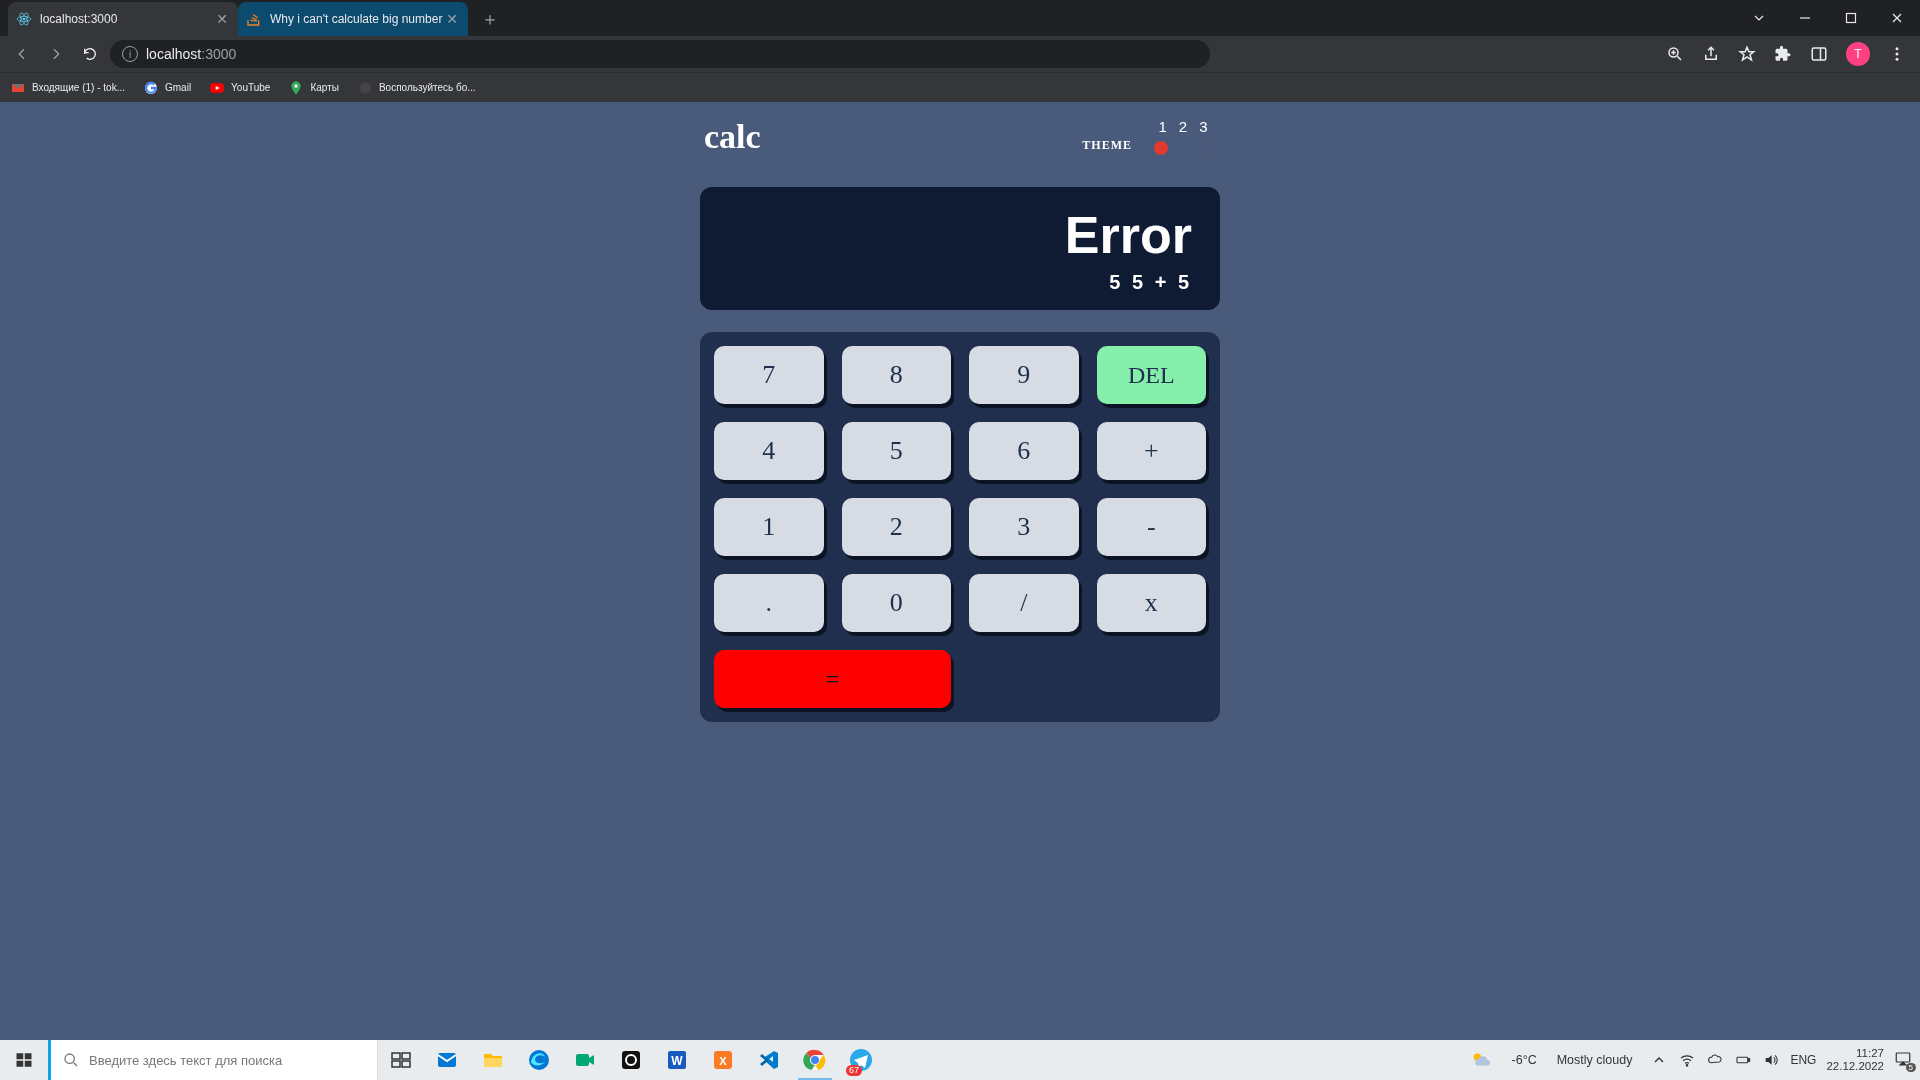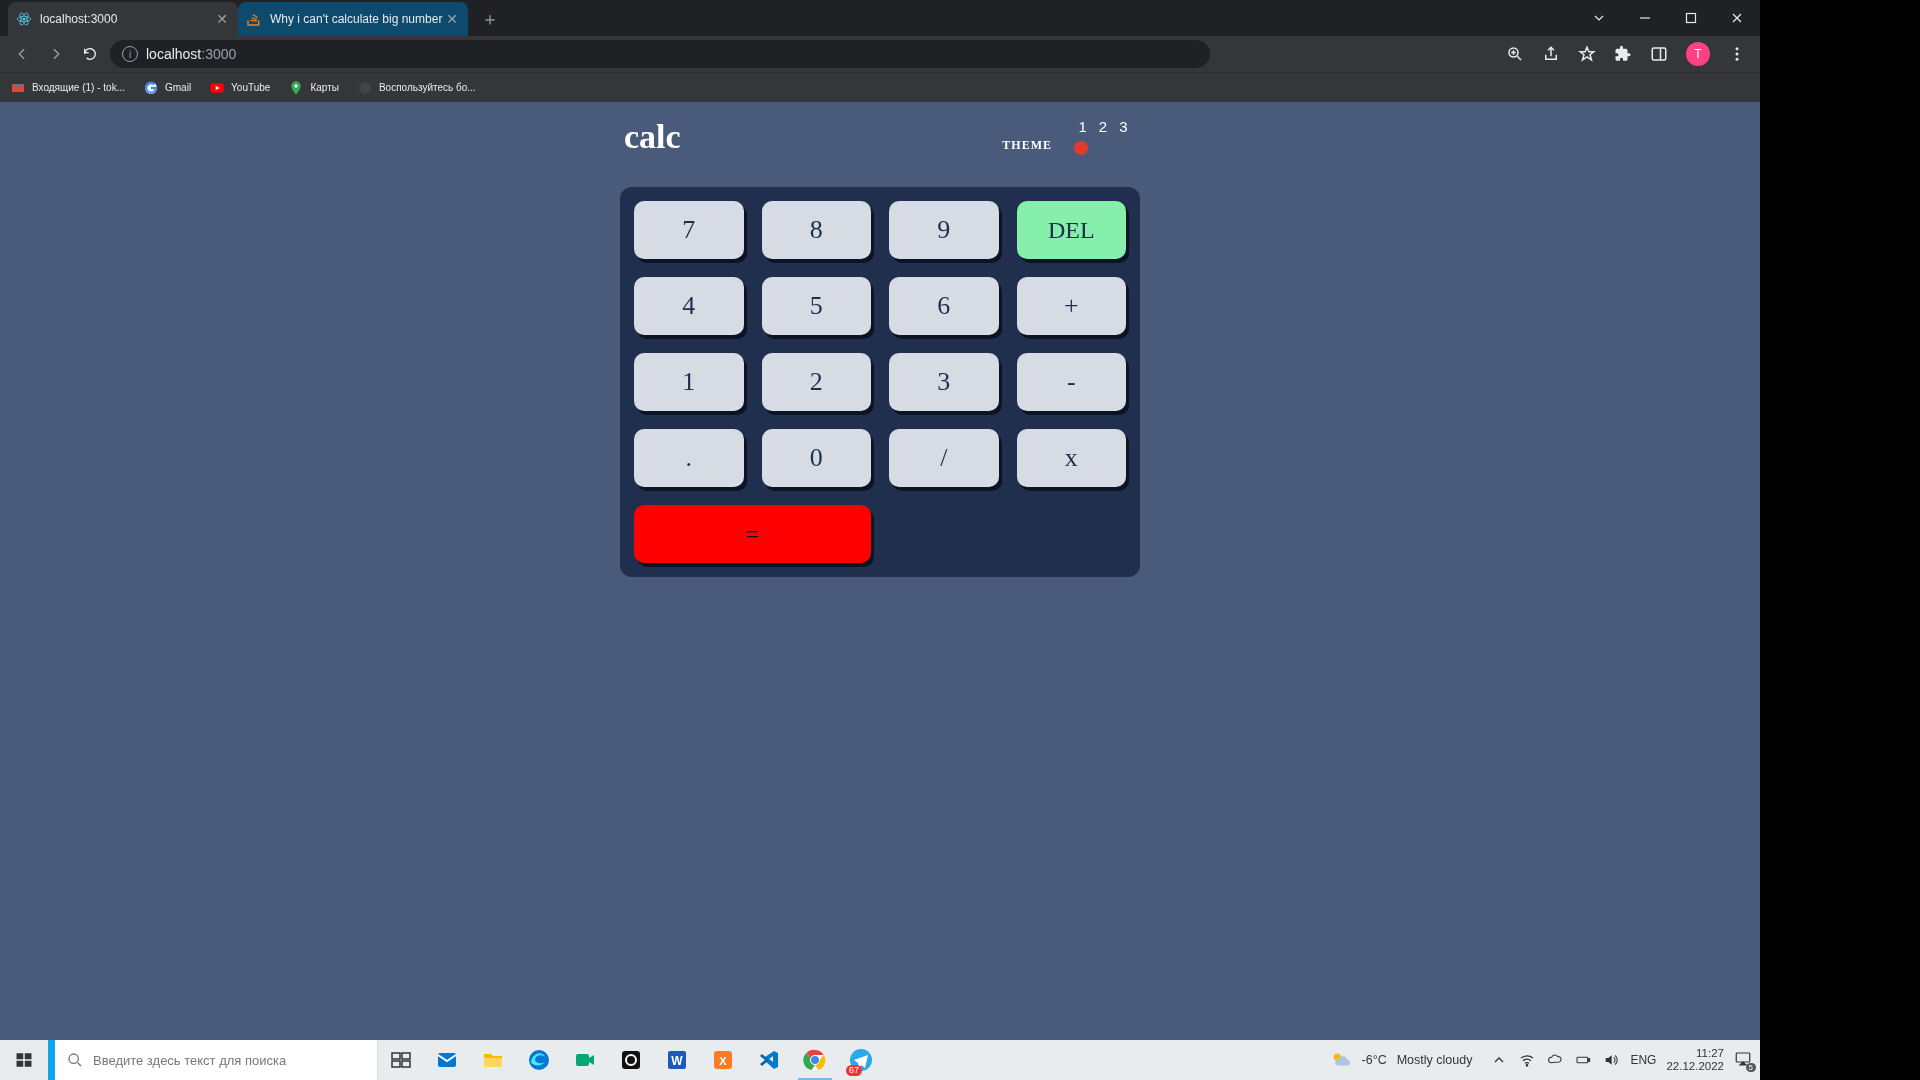--- a/index.html
+++ b/index.html
@@ -1,19 +1,19 @@
 <!DOCTYPE html>
 <html><head>
 <meta charset="utf-8">
 <style>
   * { margin:0; padding:0; box-sizing:border-box; font-family:"Segoe UI",Arial,sans-serif; }
   html,body { width:1920px; height:1080px; overflow:hidden; background:#000; }
 
   
-  .browser { width:1760px; height:1080px; display:flex; flex-direction:column; }
+  .browser { width:1920px; height:1080px; display:flex; flex-direction:column; }
   .tabstrip { height:36px; background:#202124; display:flex; align-items:flex-end; padding-left:8px; }
   .tab { height:34px; min-width:230px; max-width:240px; background:#35363a; color:#e8eaed; font-size:12px;
          display:flex; align-items:center; padding:0 8px; border-radius:8px 8px 0 0; margin-right:0px; position:relative; }
   .tab.inactive { background:#0c4a6e; }
   .tab .favicon { width:16px; height:16px; margin-right:8px; display:flex; align-items:center; justify-content:center; }
   .tab .favicon svg { width:16px; height:16px; }
   .tab .title { flex:1; white-space:nowrap; overflow:hidden; text-overflow:ellipsis; }
   .tab .close { width:16px; height:16px; display:flex; align-items:center; justify-content:center; color:#9aa0a6; font-size:14px; }
   .newtab { width:28px; height:28px; color:#9aa0a6; font-size:18px; display:flex; align-items:center; justify-content:center; margin-left:8px; margin-bottom:3px; }
   .win-controls { margin-left:auto; display:flex; align-items:center; height:36px; }
@@ -58,29 +58,29 @@
          background:#d7dbe3; color:#1f2f4d; box-shadow:3px 4px 0 #0b1324; cursor:pointer; }
   .key.func { background:#86efac; color:#1f2f4d; font-size:24px;}
   .key.wide { grid-column:span 2; }
   .key.eq { background:#ff0000; color:#0b1324; font-size:24px;}
   .key.reset { font-size:24px; }
 
   
   .taskbar { height:40px; background:#e9ecef; display:flex; align-items:center; font-size:13px; color:#1b1b1b; }
   .taskbar .start { width:48px; height:40px; display:flex; align-items:center; justify-content:center; }
   .taskbar .start svg { width:18px; height:18px; }
-  .taskbar .search { flex:0 0 330px; height:40px; background:#fff; display:flex; align-items:center; padding:0 12px; gap:10px; color:#777; border-left:7px solid #0ea5e9; border-right:1px solid #ddd;}
+  .taskbar .search { flex:0 0 330px; height:40px; background:#fff; display:flex; align-items:center; padding:0 12px; gap:10px; color:#777; border-left:3px solid #0ea5e9; border-right:1px solid #ddd;}
   .taskbar .search svg { width:16px; height:16px; }
   .taskbar .tb-icons { display:flex; align-items:center; height:40px; }
   .taskbar .tb-icons .tb { width:46px; height:40px; display:flex; align-items:center; justify-content:center; position:relative;}
   .taskbar .tb svg { width:24px; height:24px; }
   .tb.active::after { content:""; position:absolute; bottom:0; left:6px; right:6px; height:2px; background:#76b9ed; }
   .tb .badge { position:absolute; bottom:4px; right:22px; background:#e33; color:#fff; font-size:9px; border-radius:8px; padding:0 3px; line-height:11px;}
   .taskbar .tray { margin-left:auto; display:flex; align-items:center; height:40px; gap:10px; padding-right:6px;}
-  .tray .weather { display:flex; align-items:center; gap:10px; font-size:12.5px; color:#333; margin-right:8px;}
+  .tray .weather { display:flex; align-items:center; gap:20px; font-size:12.5px; color:#333; margin-right:8px;}
   .tray .weather .sun { width:22px; height:22px; }
   .tray .tic { width:18px; height:18px; display:flex; align-items:center; justify-content:center; color:#333;}
   .tray .tic svg { width:16px; height:16px; }
   .tray .lang { font-size:12px; color:#333; }
   .tray .clock { font-size:11.5px; text-align:right; line-height:13px; color:#333; }
   .tray .notif { width:20px; height:20px; position:relative;}
   .tray .notif svg { width:18px; height:18px; }
   .tray .notif .nb { position:absolute; bottom:-2px; right:-2px; background:#555; color:#fff; font-size:8px; border-radius:7px; padding:0 3px;}
 </style>
 </head>
@@ -255,20 +255,24 @@
               <span>2</span>
               <span>3</span>
             </div>
             <div class="theme-track">
               <div class="theme-knob"></div>
             </div>
           </div>
         </div>
       </div>
 
+      <div class="display">
+        <div class="main">Error</div>
+        <div class="sub">5 5 + 5</div>
+      </div>
 
       <div class="keypad">
         <button class="key">7</button>
         <button class="key">8</button>
         <button class="key">9</button>
         <button class="key func">DEL</button>
 
         <button class="key">4</button>
         <button class="key">5</button>
         <button class="key">6</button>

